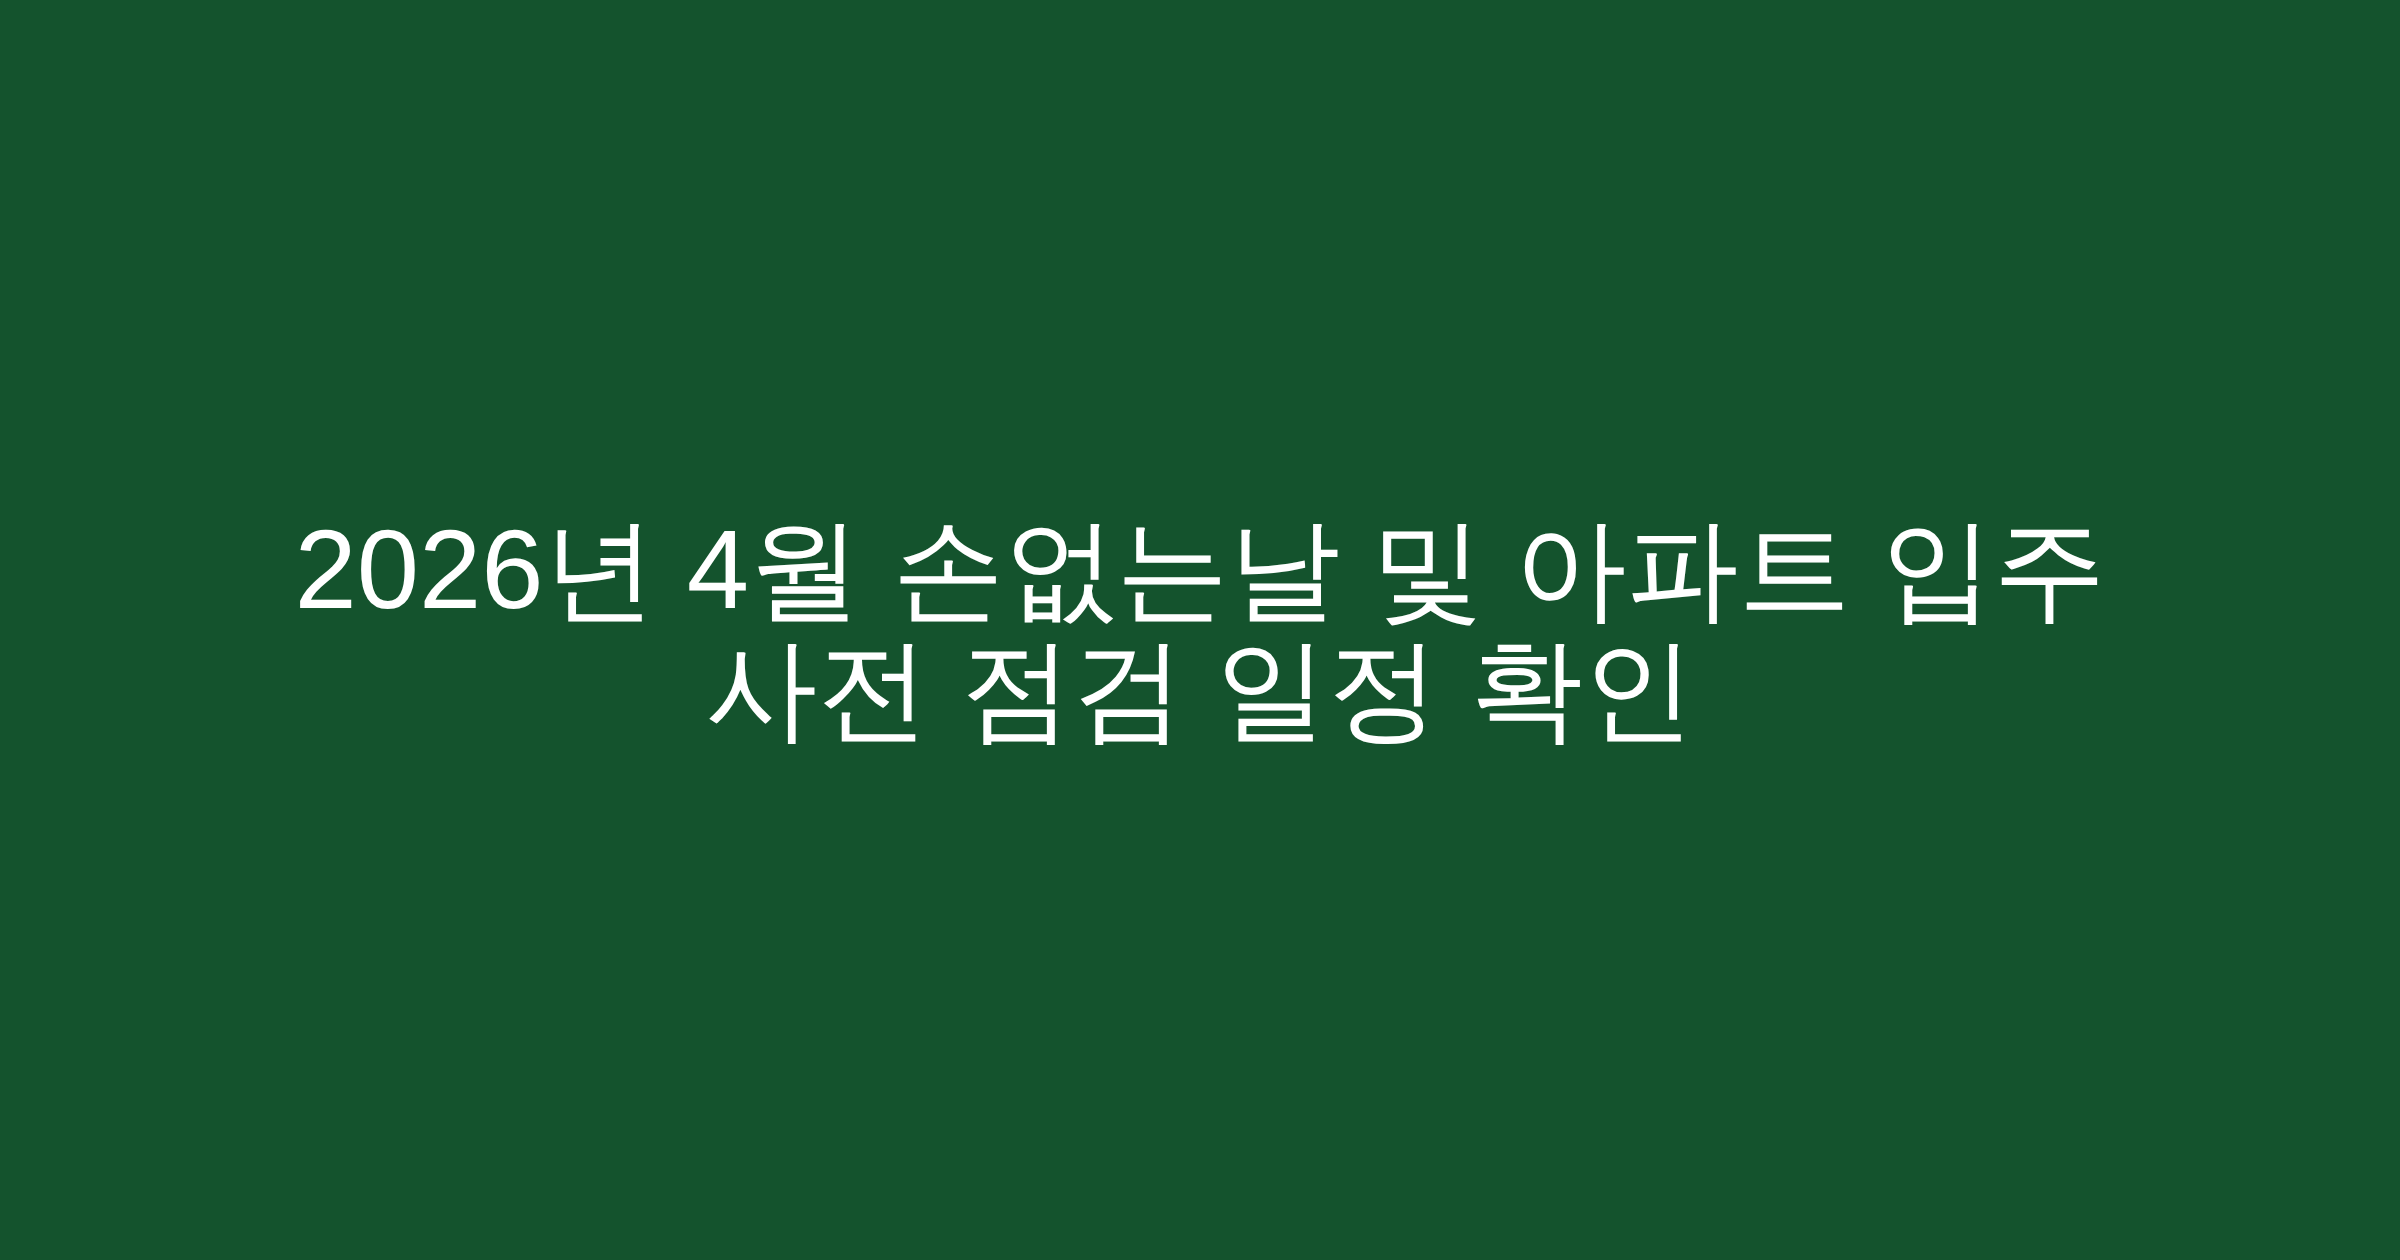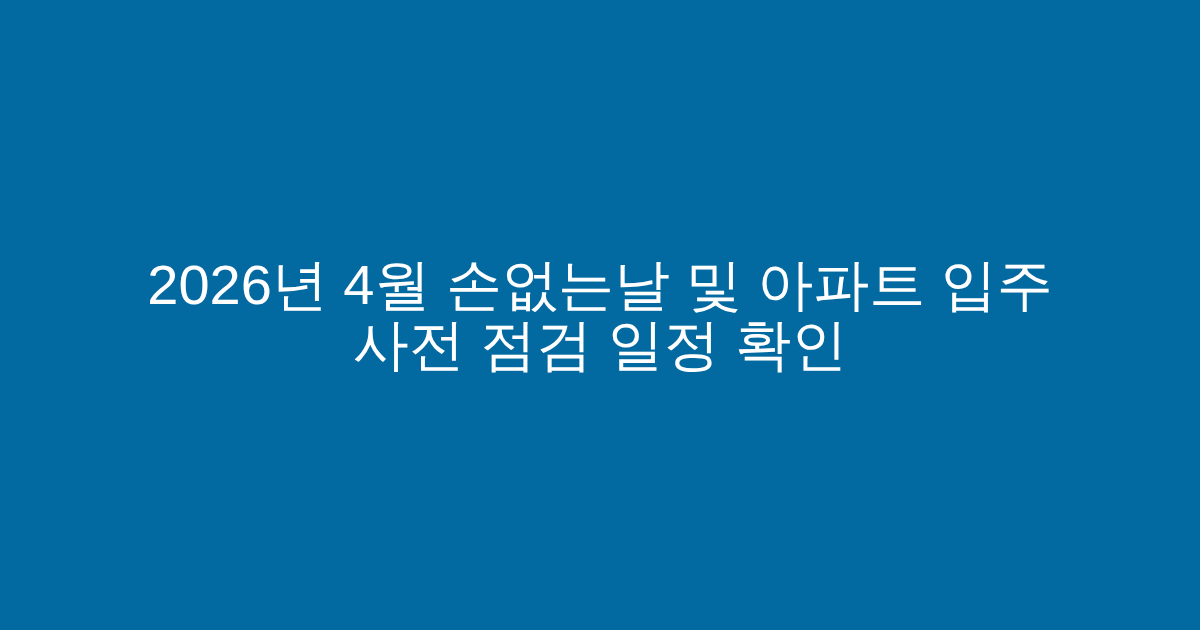--- a/index.html
+++ b/index.html
@@ -12,21 +12,21 @@
     height: 630px;
     overflow: hidden;
     font-family: "Liberation Sans", "DejaVu Sans", sans-serif;
   }
 
   .og-card {
     position: relative;
     box-sizing: border-box;
     width: 1200px;
     height: 630px;
-    background-color: #0369a1;
+    background-color: #14532d;
     display: flex;
     align-items: center;
     justify-content: center;
     overflow: hidden;
   }
 
   .title-wrap {
     width: 1010px;
     display: block;
     text-align: center;

